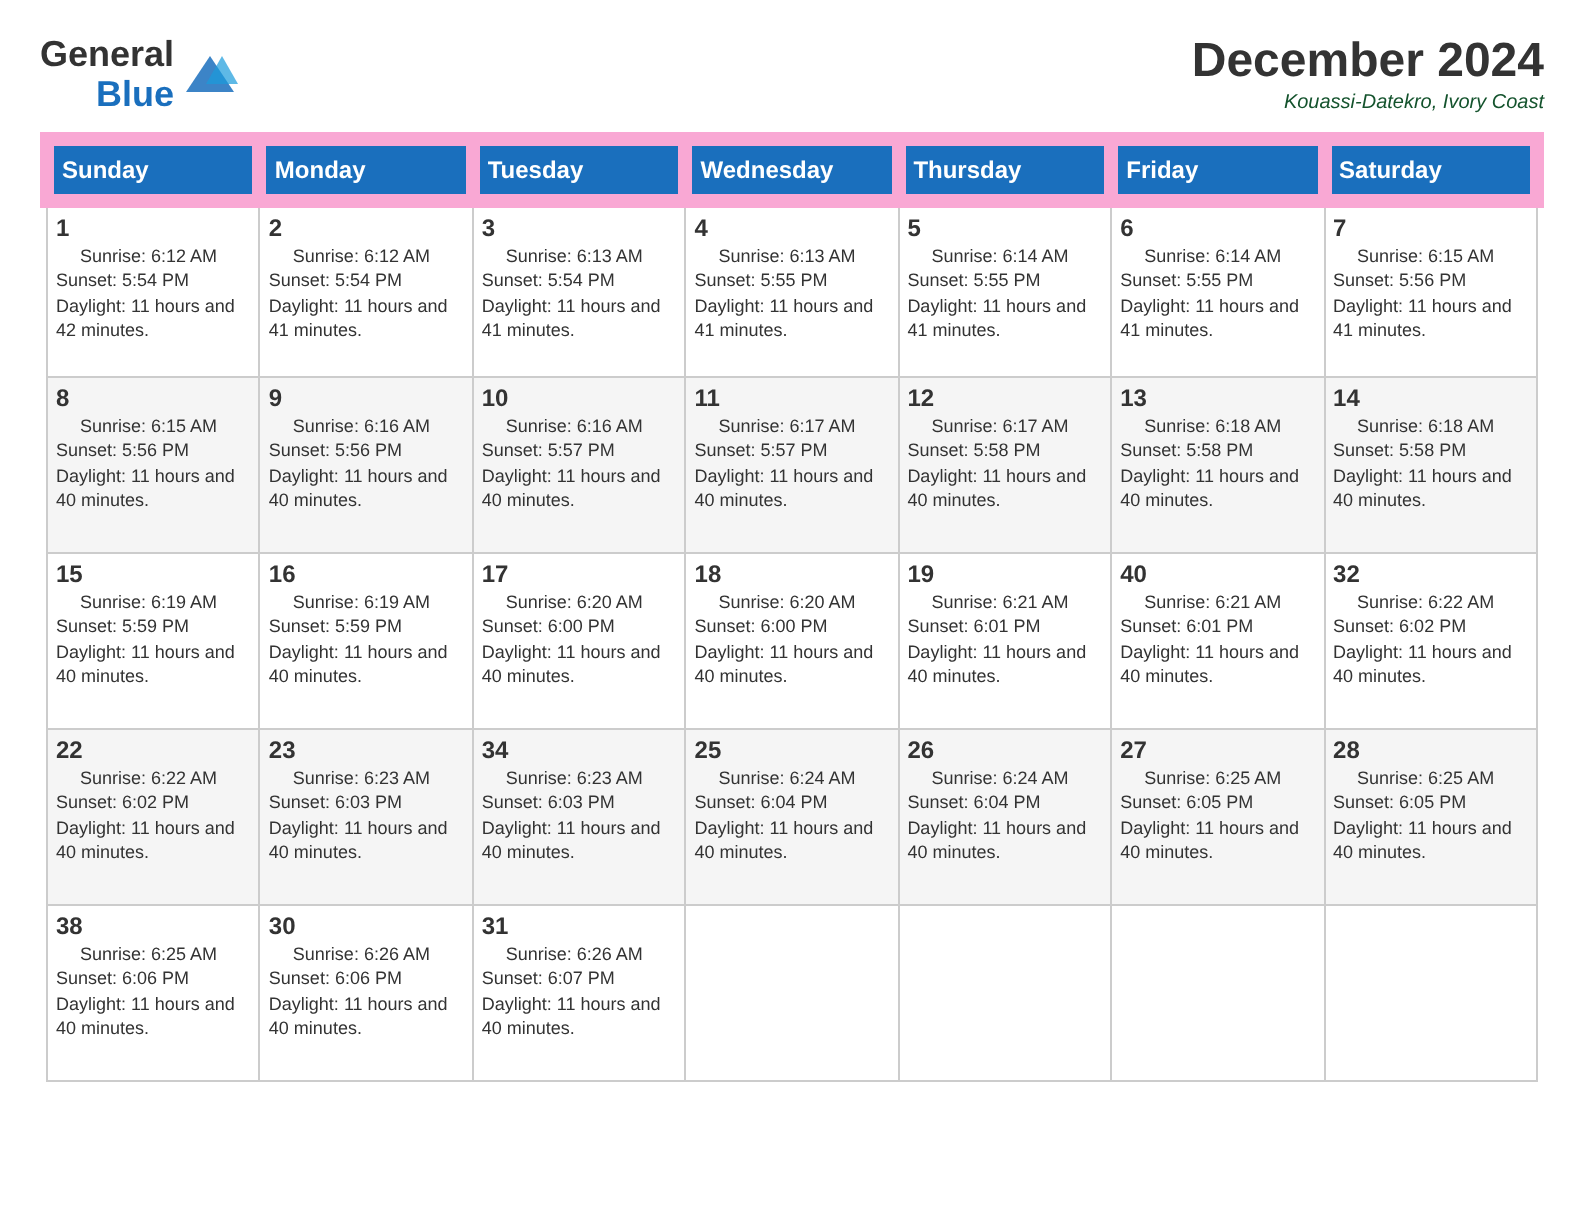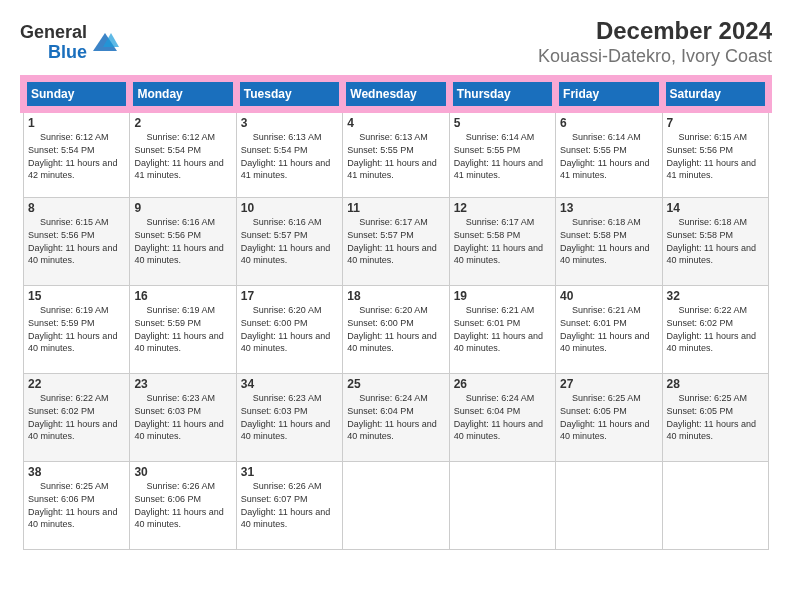--- a/index.html
+++ b/index.html
@@ -8,21 +8,21 @@
       background: #fff;
       width: 792px;
       height: 612px;
       overflow: hidden;
     }
     .container {
       padding: 18px 20px 12px 20px;
     }
     .header-row {
       display: flex;
-      align-items: center;
+      align-items: flex-start;
       justify-content: space-between;
       margin-bottom: 8px;
     }
     .logo {
       display: flex;
       align-items: center;
       gap: 0px;
     }
     .logo-text {
       font-size: 18px;
@@ -39,23 +39,24 @@
     .title-block {
       text-align: right;
     }
     .month-title {
       font-size: 24px;
       font-weight: bold;
       color: #333;
       line-height: 1.1;
     }
     .location {
-      font-size: 18px;
-      color: #737373;
+      font-size: 10px;
+      color: #14532d;
       margin-top: 2px;
+      font-style: italic;
     }
     .calendar {
       width: 100%;
       border-collapse: collapse;
       table-layout: fixed;
     }
     .calendar th {
       background-color: #1a6fbd;
       color: #fff;
       font-size: 12px;

